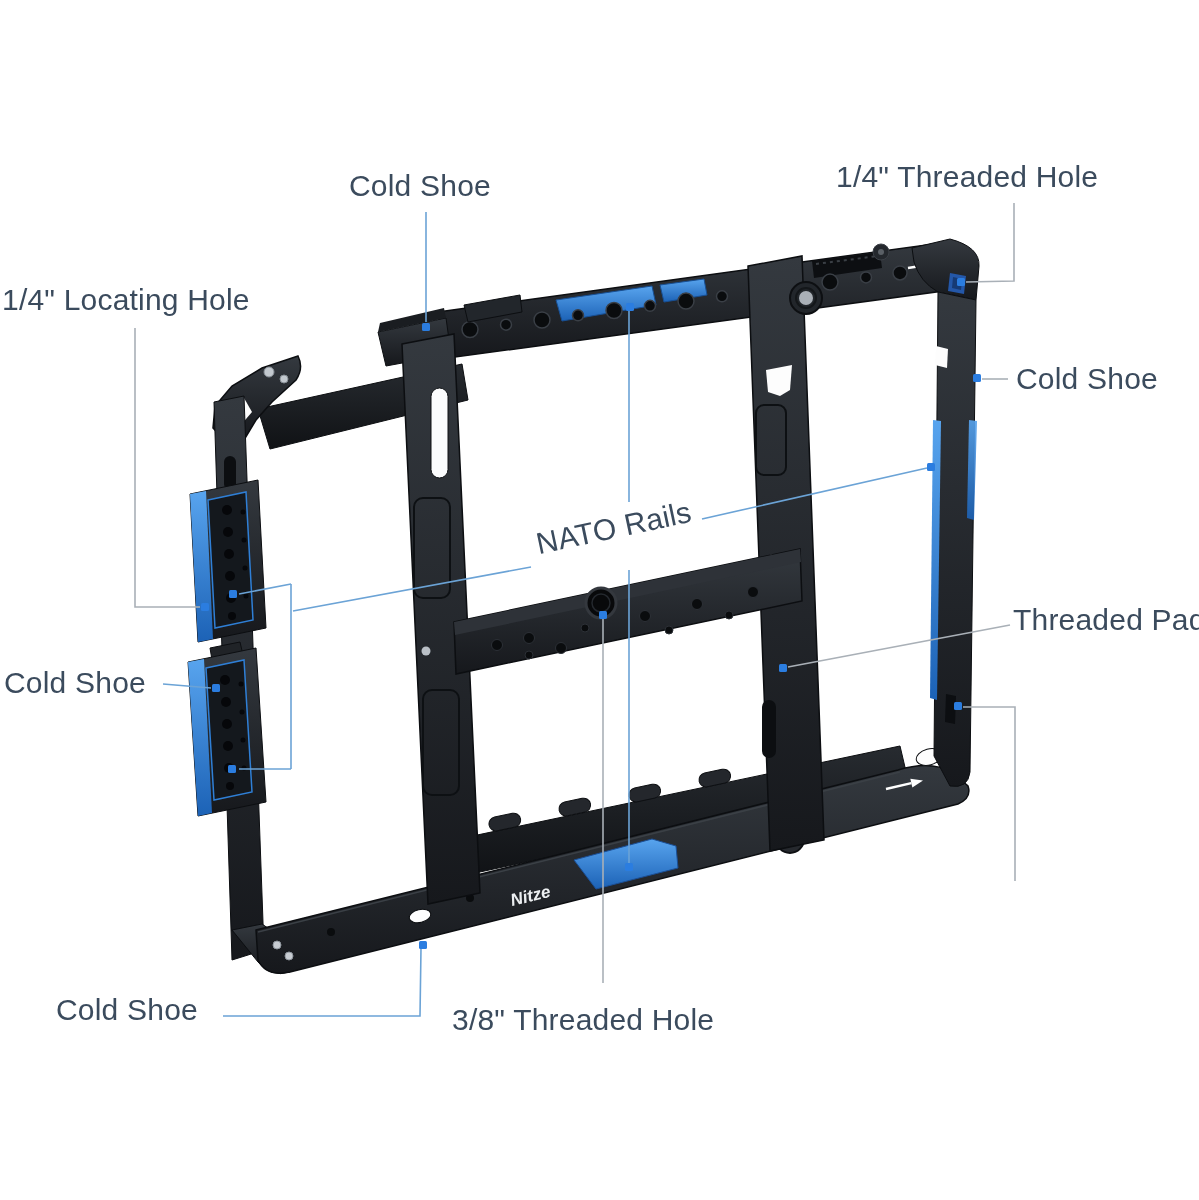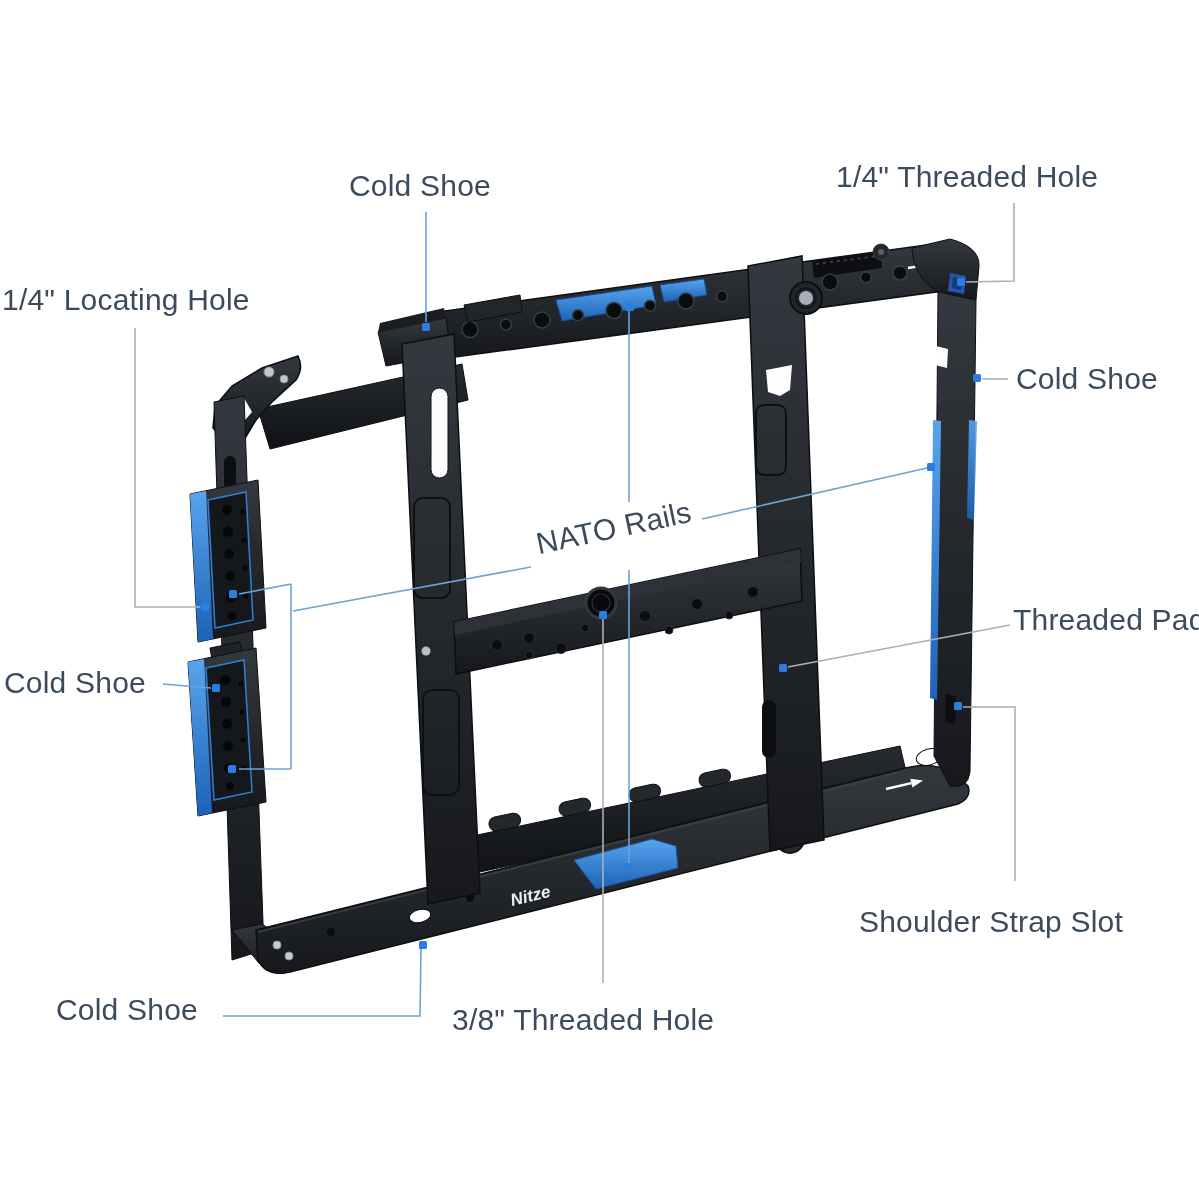--- a/index.html
+++ b/index.html
@@ -282,19 +282,18 @@
 <div class="label" style="left:2px;top:285px">1/4" Locating Hole</div>
 
 <div class="label" style="left:1016px;top:364px">Cold Shoe</div>
 
 <div class="label rot" style="left:535px;top:513px">NATO Rails</div>
 
 <div class="label" style="left:1013px;top:605px">Threaded Pad</div>
 
 <div class="label" style="left:4px;top:668px">Cold Shoe</div>
 
-<div class="label" style="left:859px;top:907px">Shoulder Strap Slot</div>
 
 <div class="label" style="left:56px;top:995px">Cold Shoe</div>
 
 <div class="label" style="left:452px;top:1005px">3/8" Threaded Hole</div>
 
 </div>
 
 </body></html>

